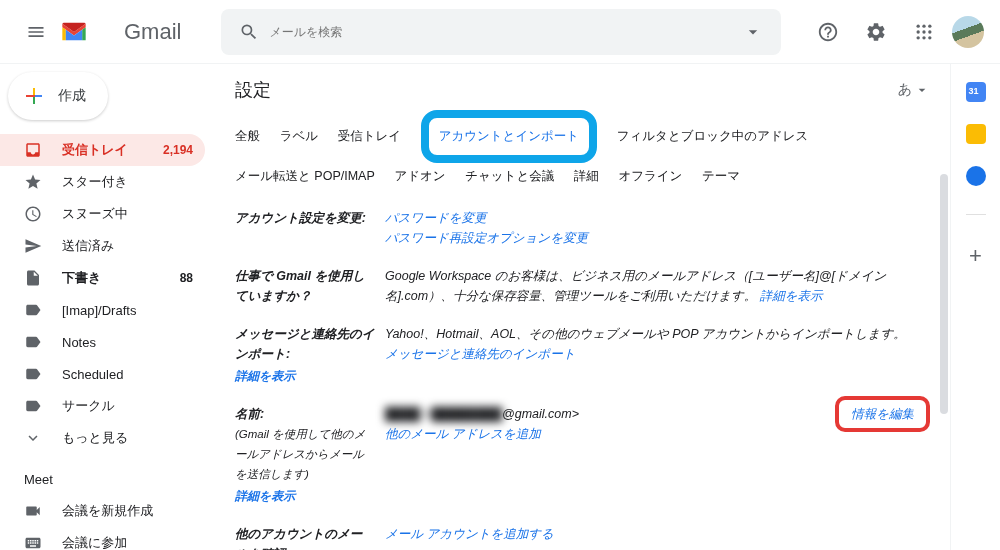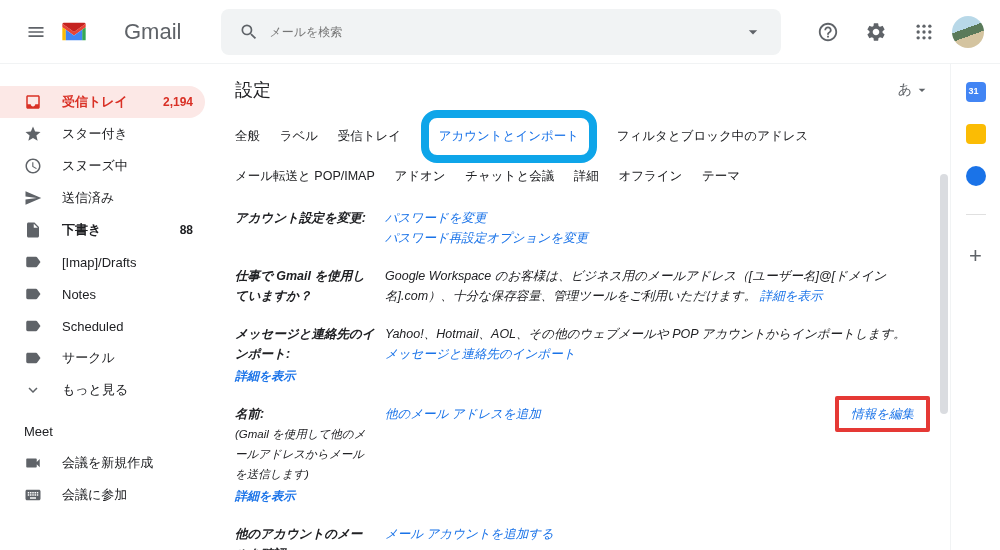--- a/index.html
+++ b/index.html
@@ -46,21 +46,21 @@
     .tab.highlighted { border: 8px solid #0ea5e9; border-radius: 16px; padding: 6px 10px; }
     
     .settings-table { width: 100%; }
     .srow { display: flex; padding: 9px 0; font-size: 12.5px; line-height: 1.6; border-top: 0; font-style: italic; }
     .srow .left { width: 150px; flex-shrink: 0; font-weight: bold; padding-right: 10px; }
     .srow .left .sub { font-weight: normal; font-size: 11.5px; }
     .srow .right { flex: 1; position: relative; }
     .link { color: #1a73e8; cursor: pointer; }
     .detail-link { color: #1a73e8; font-size: 12px; cursor: pointer; display: block; margin-top: 3px; }
     .edit-link-wrap { position: absolute; right: 0; top: 0; }
-    .edit-highlight { border: 4px solid #e53935; border-radius: 2px; padding: 7px 12px; }
+    .edit-highlight { border: 4px solid #e53935; border-radius: 10px; padding: 7px 12px; }
     .blurred { filter: blur(4px); user-select: none; }
     
     
     .rail { width: 50px; border-left: 1px solid #f1f3f4; display: flex; flex-direction: column; align-items: center; padding-top: 18px; gap: 22px; }
     .rail-icon { width: 20px; height: 20px; border-radius: 4px; cursor: pointer; }
     .rail-cal { background: #4285f4; position: relative; }
     .rail-cal::after { content: "31"; position: absolute; color: #fff; font-size: 9px; top: 4px; left: 3px; font-weight: bold; }
     .rail-keep { background: #fbbc04; }
     .rail-tasks { background: #1a73e8; border-radius: 50%; }
     .rail-plus { color: #5f6368; font-size: 22px; }
@@ -130,20 +130,30 @@
           <circle cx="19" cy="19" r="2"></circle>
         </svg>
     </div>
     <div class="avatar"></div>
   </div>
 </div>
 
 <div class="main">
 
   <div class="sidebar">
+    <div class="compose-btn">
+      <svg width="24" height="24" viewBox="0 0 24 24">
+          <path d="M11 4h2v7h7v2h-7v7h-2v-7H4v-2h7z" fill="#EA4335"></path>
+          <path d="M11 4h2v7h-2z" fill="#FBBC04"></path>
+          <path d="M13 11h7v2h-7z" fill="#4285F4"></path>
+          <path d="M11 13v7h2v-7z" fill="#34A853"></path>
+          <path d="M4 11h7v2H4z" fill="#EA4335"></path>
+        </svg>
+      <span>作成</span>
+    </div>
     <div class="nav-list">
       <div class="nav-item active bold">
         <span class="nicon">
             <svg width="18" height="18" viewBox="0 0 24 24" fill="#d93025">
               <path d="M19 3H5a2 2 0 00-2 2v14l4-4h12a2 2 0 002-2V5a2 2 0 00-2-2z" fill="none"></path>
               <path d="M19 3H4.99C3.89 3 3 3.9 3 5v14c0 1.1.89 2 1.99 2H19c1.1 0 2-.9 2-2V5c0-1.1-.9-2-2-2zm0 12h-4c0 1.66-1.35 3-3 3s-3-1.34-3-3H4.99V5H19v10z"></path>
             </svg>
           </span>
         <span class="label">受信トレイ</span>
         <span class="count">2,194</span>
@@ -298,20 +308,23 @@
         </div>
       </div>
 
       <div class="srow">
         <div class="left">
           <span>名前:</span><br>
           <span class="sub">(Gmail を使用して他のメールアドレスからメールを送信します)</span>
           <span class="detail-link">詳細を表示</span>
         </div>
         <div class="right">
+          <div>
+            <span class="blurred">████ &lt;████████</span><span>@gmail.com&gt;</span>
+          </div>
           <div><span class="link">他のメール アドレスを追加</span></div>
           <div class="edit-link-wrap">
             <span class="edit-highlight"><span class="link">情報を編集</span></span>
           </div>
         </div>
       </div>
 
       <div class="srow">
         <div class="left">
           <span>他のアカウントのメールを確認:</span>

